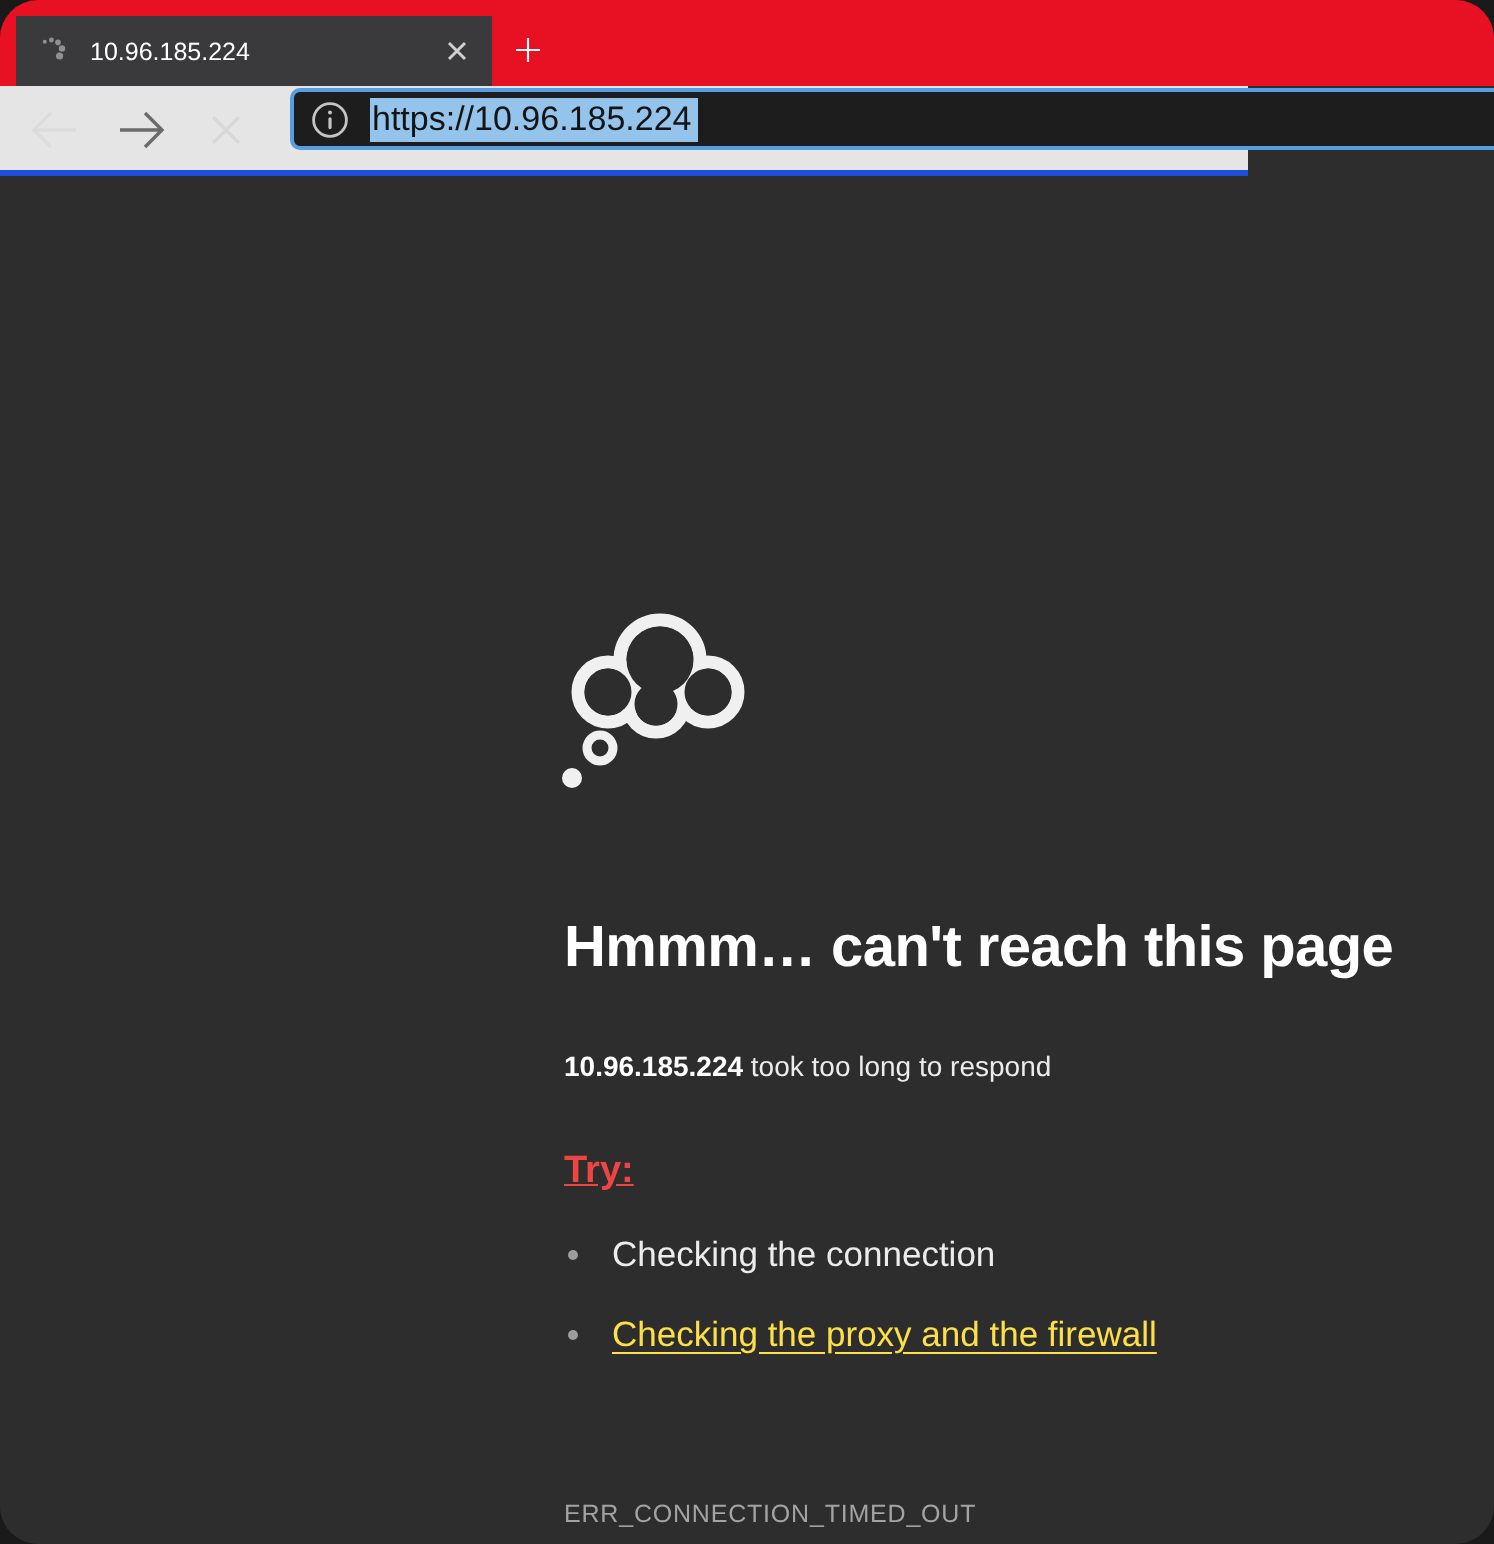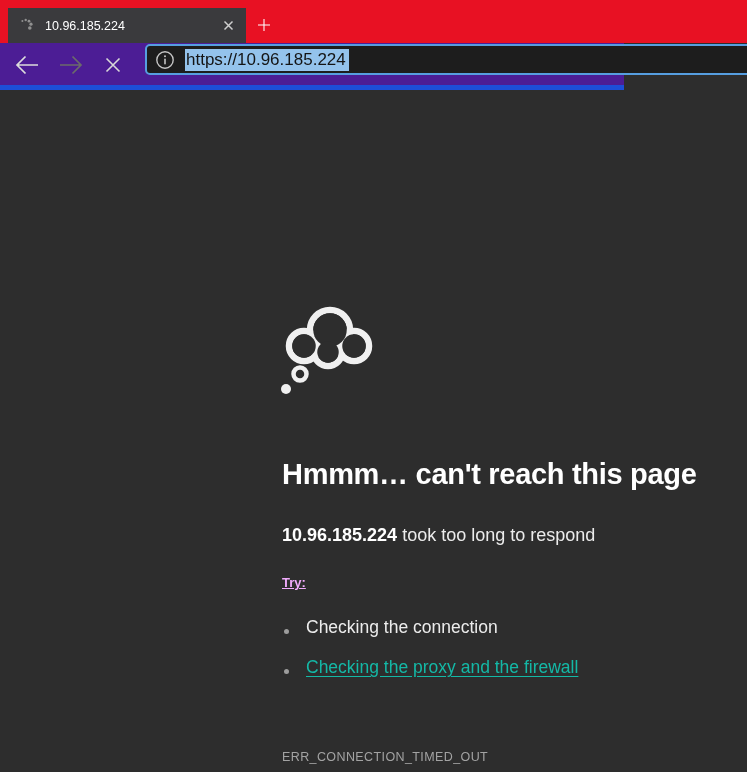--- a/index.html
+++ b/index.html
@@ -1,55 +1,55 @@
 <!DOCTYPE html>
 <html><head>
 <meta charset="utf-8">
 <style>
   html,body{margin:0;padding:0;background:#1a1a1a;}
   .window{position:relative;width:747px;height:772px;background:#2d2d2d;overflow:hidden;
-          font-family:"Liberation Sans",sans-serif;-webkit-font-smoothing:antialiased;}
+          font-family:"Liberation Sans",sans-serif;border-radius:19px;-webkit-font-smoothing:antialiased;}
 
   
   .tabstrip{position:absolute;left:0;top:0;width:747px;height:43px;background:#e81123;}
   .tab{position:absolute;left:8px;top:8px;width:238px;height:35px;background:#3a3a3d;
        display:flex;align-items:center;padding:0 8px 0 11px;box-sizing:border-box;cursor:default;}
   .tab-title{color:#ffffff;font-size:12.5px;margin-left:11px;flex:1;white-space:nowrap;overflow:hidden;}
   .tab-close{background:none;border:none;padding:4px;display:flex;align-items:center;cursor:pointer;}
   .newtab{position:absolute;left:250px;top:11px;width:28px;height:28px;background:none;border:none;
           display:flex;align-items:center;justify-content:center;cursor:pointer;}
 
   
-  .toolbar{position:absolute;left:0;top:43px;width:624px;height:42px;background:#4c1d95;
-           border-bottom:5px solid #1d4ed8;box-sizing:content-box;}
+  .toolbar{position:absolute;left:0;top:43px;width:624px;height:42px;background:#e5e5e5;
+           border-bottom:3px solid #1d4ed8;box-sizing:content-box;}
   .navbtn{position:absolute;background:none;border:none;padding:0;display:flex;align-items:center;
           justify-content:center;cursor:pointer;}
   .back{left:13px;top:10px;width:28px;height:24px;}
   .forward{left:57px;top:10px;width:28px;height:24px;}
   .stop{left:102px;top:12px;width:22px;height:20px;}
   .addressbar{position:absolute;left:145px;top:1px;width:618px;height:31px;background:#1d1d1d;
               border:2px solid #569ee0;border-radius:5px;box-sizing:border-box;
               display:flex;align-items:center;padding-left:8px;overflow:hidden;}
   .infoicon{display:flex;align-items:center;flex:0 0 auto;}
   .url{font-size:17px;margin-left:10px;white-space:nowrap;color:#e8e8e8;}
   .sel{background:#94c3ec;color:#141414;padding:1px 3px 2px 1px;}
 
   
   .page{position:absolute;left:0;top:102px;width:687px;height:686px;background:#2d2d2d;}
   .cloud{position:absolute;left:278px;top:198px;}
   .etitle{position:absolute;left:282px;top:356px;font-size:29px;font-weight:bold;color:#ffffff;
           letter-spacing:-0.3px;white-space:nowrap;}
-  .subtitle{position:absolute;left:282px;top:423px;font-size:18px;color:#ececec;white-space:nowrap;}
+  .subtitle{position:absolute;left:282px;top:423px;font-size:14px;color:#ececec;white-space:nowrap;}
   .subtitle .host{font-weight:bold;color:#ffffff;}
-  .trylabel{position:absolute;left:282px;top:473px;font-size:13px;font-weight:bold;color:#f0abfc;text-decoration:underline;}
-  .sug{position:absolute;left:284px;display:flex;align-items:center;font-size:17.5px;color:#ececec;
+  .trylabel{position:absolute;left:282px;top:473px;font-size:19px;font-weight:bold;color:#ef4444;text-decoration:underline;}
+  .sug{position:absolute;left:284px;display:flex;align-items:flex-start;font-size:17.5px;color:#ececec;
        white-space:nowrap;}
   .sug .bullet{width:5px;height:5px;border-radius:50%;background:#9d9d9d;margin:8px 17px 0 0;flex:0 0 auto;}
   .sug.s0{top:515px;} .sug.s1{top:555px;} .sug.s2{top:595px;}
-  .sug a{color:#14b8a6;text-decoration:underline;text-underline-offset:3px;cursor:pointer;}
+  .sug a{color:#fde047;text-decoration:underline;text-underline-offset:3px;cursor:pointer;}
   .errcode{position:absolute;left:282px;top:648px;font-size:12.5px;color:#a3a3a3;letter-spacing:0.4px;}
 </style>
 </head>
 <body>
 
 <div class="window">
 
   <div class="tabstrip">
     <div class="tab">
       <svg width="15" height="15" viewBox="0 0 15 15">

